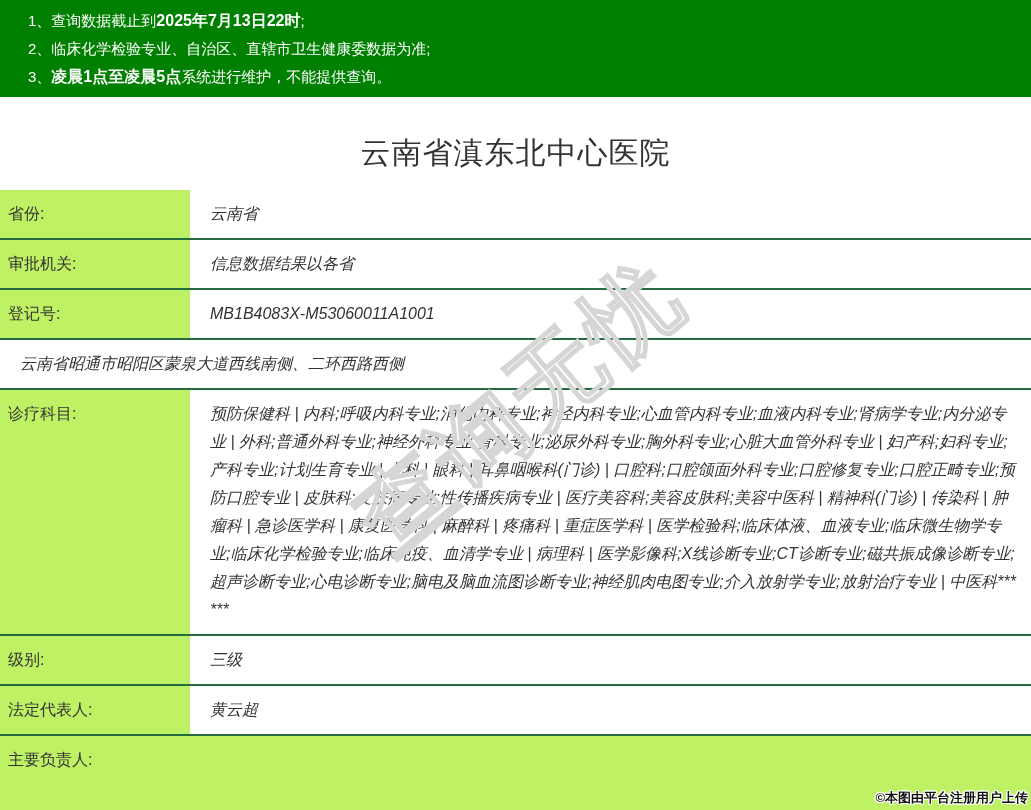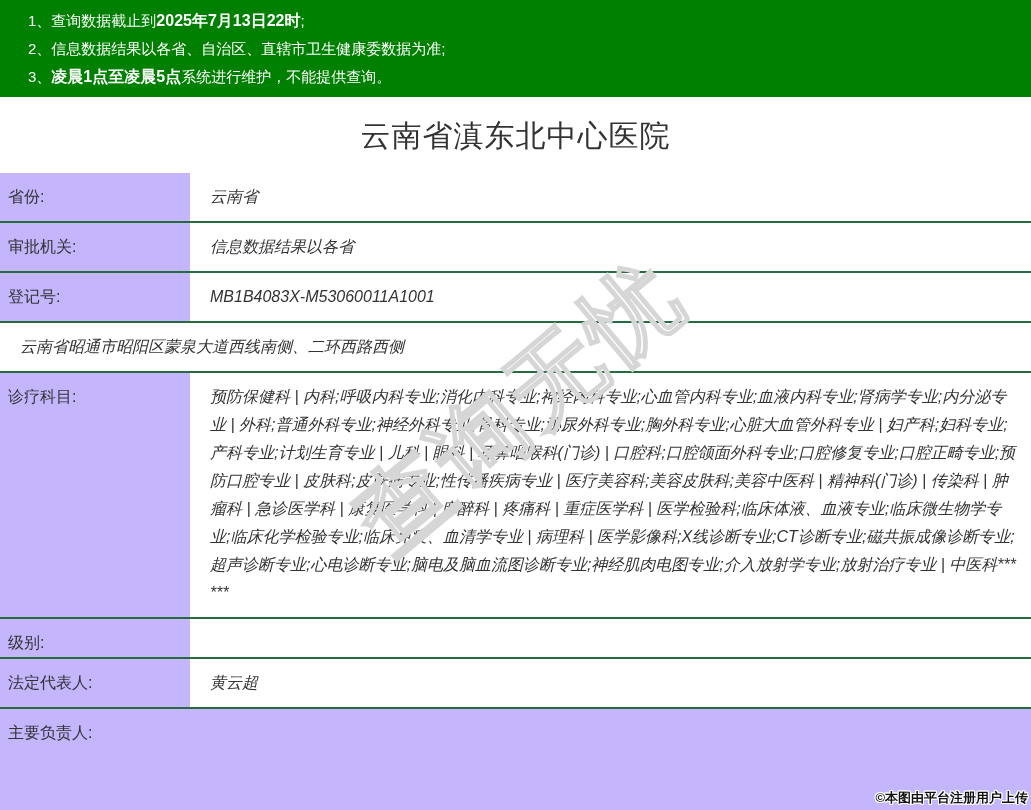--- a/index.html
+++ b/index.html
@@ -22,40 +22,40 @@
     font-size: 15px;
   }
   .banner .line {
     line-height: 28px;
     white-space: nowrap;
   }
   .banner b { font-size: 16px; }
 
   
   .page-title {
-    margin-top: 19px;
+    margin-top: 36px;
     height: 44px;
     text-align: center;
     font-size: 30px;
     font-weight: 500;
     color: #333;
     letter-spacing: 1px;
   }
 
   
   .info-table { margin-top: 13px; width: 100%; }
   .row {
     display: flex;
     border-bottom: 2px solid #246b3f;
   }
   .row.last { border-bottom: 1px solid #d9d9d9; flex-direction: column; }
   .row-label {
     flex: 0 0 190px;
-    background: #c4b5fd;
-    padding: 10px 6px 0 8px;
+    background: #bef264;
+    padding: 10px 6px 10px 8px;
     font-size: 16px;
     line-height: 28px;
     color: #333;
   }
   .row-value {
     flex: 1 1 auto;
     padding: 10px 12px 10px 20px;
     font-size: 16px;
     line-height: 28px;
     color: #333;
@@ -107,21 +107,21 @@
                  -1px -1px #fff, 1px 1px #fff, -1px 1px #fff, 1px -1px #fff;
     z-index: 6;
     margin-left: 36px;
   }
 </style>
 </head>
 <body>
 
 <div class="banner">
   <div class="line"><span>1、</span><span>查询数据截止到</span><b>2025年7月13日22时</b><span>;</span></div>
-  <div class="line"><span>2、</span><span>信息数据结果以各省、自治区、直辖市卫生健康委数据为准;</span><b></b><span></span></div>
+  <div class="line"><span>2、</span><span>临床化学检验专业、自治区、直辖市卫生健康委数据为准;</span><b></b><span></span></div>
   <div class="line"><span>3、</span><span></span><b>凌晨1点至凌晨5点</b><span>系统进行维护，不能提供查询。</span></div>
 </div>
 
 <h1 class="page-title">云南省滇东北中心医院</h1>
 
 <div class="info-table">
   <div class="row">
     <div class="row-label">省份:</div>
     <div class="row-value">云南省</div>
   </div>
@@ -135,20 +135,21 @@
   </div>
   <div class="row">
     <div class="row-value">云南省昭通市昭阳区蒙泉大道西线南侧、二环西路西侧</div>
   </div>
   <div class="row">
     <div class="row-label">诊疗科目:</div>
     <div class="row-value">预防保健科 | 内科;呼吸内科专业;消化内科专业;神经内科专业;心血管内科专业;血液内科专业;肾病学专业;内分泌专业 | 外科;普通外科专业;神经外科专业;骨科专业;泌尿外科专业;胸外科专业;心脏大血管外科专业 | 妇产科;妇科专业;产科专业;计划生育专业 | 儿科 | 眼科 | 耳鼻咽喉科(门诊) | 口腔科;口腔颌面外科专业;口腔修复专业;口腔正畸专业;预防口腔专业 | 皮肤科;皮肤病专业;性传播疾病专业 | 医疗美容科;美容皮肤科;美容中医科 | 精神科(门诊) | 传染科 | 肿瘤科 | 急诊医学科 | 康复医学科 | 麻醉科 | 疼痛科 | 重症医学科 | 医学检验科;临床体液、血液专业;临床微生物学专业;临床化学检验专业;临床免疫、血清学专业 | 病理科 | 医学影像科;X线诊断专业;CT诊断专业;磁共振成像诊断专业;超声诊断专业;心电诊断专业;脑电及脑血流图诊断专业;神经肌肉电图专业;介入放射学专业;放射治疗专业 | 中医科******</div>
   </div>
   <div class="row">
     <div class="row-label">级别:</div>
+    <div class="row-value">三级</div>
   </div>
   <div class="row">
     <div class="row-label">法定代表人:</div>
     <div class="row-value">黄云超</div>
   </div>
   <div class="row last">
     <div class="row-label">主要负责人:</div>
     <div class="row-value">黄云超</div>
   </div>
 </div>

